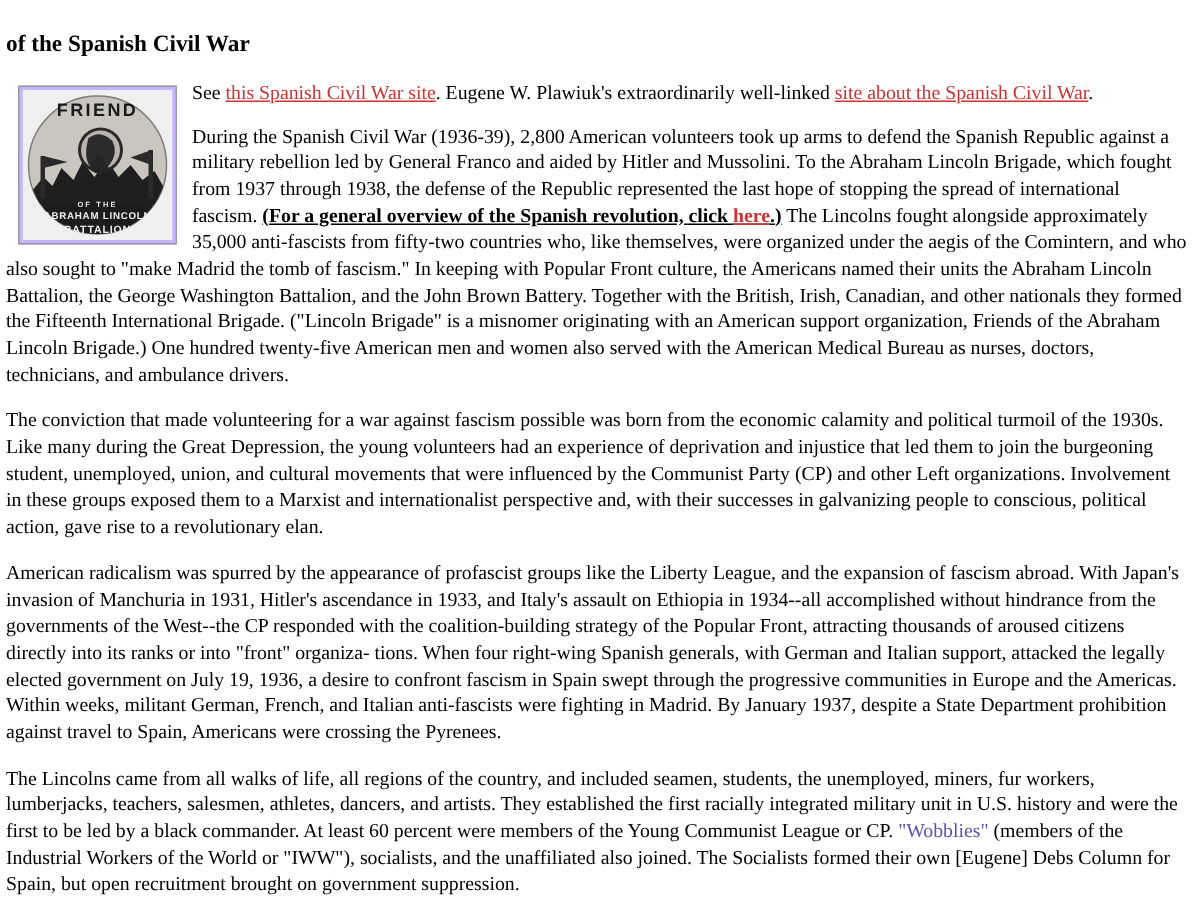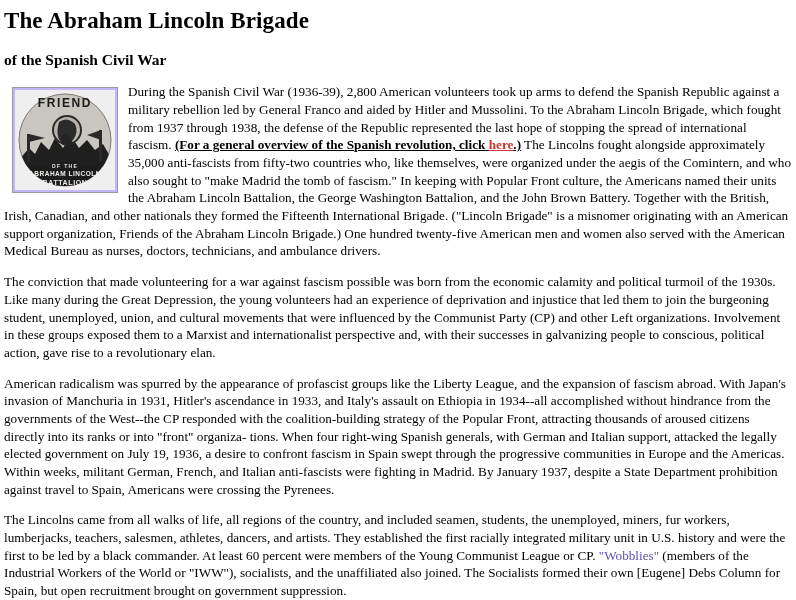--- a/index.html
+++ b/index.html
@@ -70,21 +70,20 @@
     text-decoration: none;
   }
   b, strong { font-weight: bold; text-decoration: underline; }
   .clear { clear: both; }
 </style>
 </head>
 <body>
 
 <div class="page">
 
-  <h1 class="title">The Abraham Lincoln Brigade</h1>
   <h2 class="subtitle">of the Spanish Civil War</h2>
 
   <div class="content">
 
     <div class="badge-figure">
       <svg class="badge-canvas" viewBox="0 0 100 100">
         <defs>
           <clipPath id="circClip">
               <circle cx="50" cy="50" r="46"></circle>
             </clipPath>
@@ -103,20 +102,21 @@
           <rect x="84" y="40" width="3" height="32" fill="#2a2a2a"></rect>
           <path d="M86 40 L72 45 L86 50 Z" fill="#2a2a2a"></path>
         </g>
         <text x="50" y="17" font-family="Liberation Sans, sans-serif" font-size="12" font-weight="bold" fill="#1a1a1a" text-anchor="middle" letter-spacing="1.6">FRIEND</text>
         <text x="50" y="78" font-family="Liberation Sans, sans-serif" font-size="5" font-weight="bold" fill="#e8e6e2" text-anchor="middle" letter-spacing="1.4">OF THE</text>
         <text x="50" y="86" font-family="Liberation Sans, sans-serif" font-size="6.5" font-weight="bold" fill="#f0eeea" text-anchor="middle" letter-spacing="0.5">ABRAHAM LINCOLN</text>
         <text x="50" y="95" font-family="Liberation Sans, sans-serif" font-size="7" font-weight="bold" fill="#f0eeea" text-anchor="middle" letter-spacing="0.6">BATTALION</text>
       </svg>
     </div>
 
+    <p class="para intro"><span>See </span><a class="link" href="#">this Spanish Civil War site</a><span>. Eugene W. Plawiuk's extraordinarily well-linked </span><a class="link" href="#">site about the Spanish Civil War</a><span>.</span></p>
 
     <p class="para"><span>During the Spanish Civil War (1936-39), 2,800 American volunteers took up arms to defend the Spanish Republic against a military rebellion led by General Franco and aided by Hitler and Mussolini. To the Abraham Lincoln Brigade, which fought from 1937 through 1938, the defense of the Republic represented the last hope of stopping the spread of international fascism. </span><b><span>(For a general overview of the Spanish revolution, click </span><a class="link" href="#">here</a><span>.)</span></b><span> The Lincolns fought alongside approximately 35,000 anti-fascists from fifty-two countries who, like themselves, were organized under the aegis of the Comintern, and who also sought to "make Madrid the tomb of fascism." In keeping with Popular Front culture, the Americans named their units the Abraham Lincoln Battalion, the George Washington Battalion, and the John Brown Battery. Together with the British, Irish, Canadian, and other nationals they formed the Fifteenth International Brigade. ("Lincoln Brigade" is a misnomer originating with an American support organization, Friends of the Abraham Lincoln Brigade.) One hundred twenty-five American men and women also served with the American Medical Bureau as nurses, doctors, technicians, and ambulance drivers.</span></p>
 
     <p class="para">The conviction that made volunteering for a war against fascism possible was born from the economic calamity and political turmoil of the 1930s. Like many during the Great Depression, the young volunteers had an experience of deprivation and injustice that led them to join the burgeoning student, unemployed, union, and cultural movements that were influenced by the Communist Party (CP) and other Left organizations. Involvement in these groups exposed them to a Marxist and internationalist perspective and, with their successes in galvanizing people to conscious, political action, gave rise to a revolutionary elan.</p>
 
     <p class="para">American radicalism was spurred by the appearance of profascist groups like the Liberty League, and the expansion of fascism abroad. With Japan's invasion of Manchuria in 1931, Hitler's ascendance in 1933, and Italy's assault on Ethiopia in 1934--all accomplished without hindrance from the governments of the West--the CP responded with the coalition-building strategy of the Popular Front, attracting thousands of aroused citizens directly into its ranks or into "front" organiza- tions. When four right-wing Spanish generals, with German and Italian support, attacked the legally elected government on July 19, 1936, a desire to confront fascism in Spain swept through the progressive communities in Europe and the Americas. Within weeks, militant German, French, and Italian anti-fascists were fighting in Madrid. By January 1937, despite a State Department prohibition against travel to Spain, Americans were crossing the Pyrenees.</p>
 
     <p class="para"><span>The Lincolns came from all walks of life, all regions of the country, and included seamen, students, the unemployed, miners, fur workers, lumberjacks, teachers, salesmen, athletes, dancers, and artists. They established the first racially integrated military unit in U.S. history and were the first to be led by a black commander. At least 60 percent were members of the Young Communist League or CP. </span><a class="link-visited" href="#">"Wobblies"</a><span> (members of the Industrial Workers of the World or "IWW"), socialists, and the unaffiliated also joined. The Socialists formed their own [Eugene] Debs Column for Spain, but open recruitment brought on government suppression.</span></p>
 
     <div class="clear"></div>

